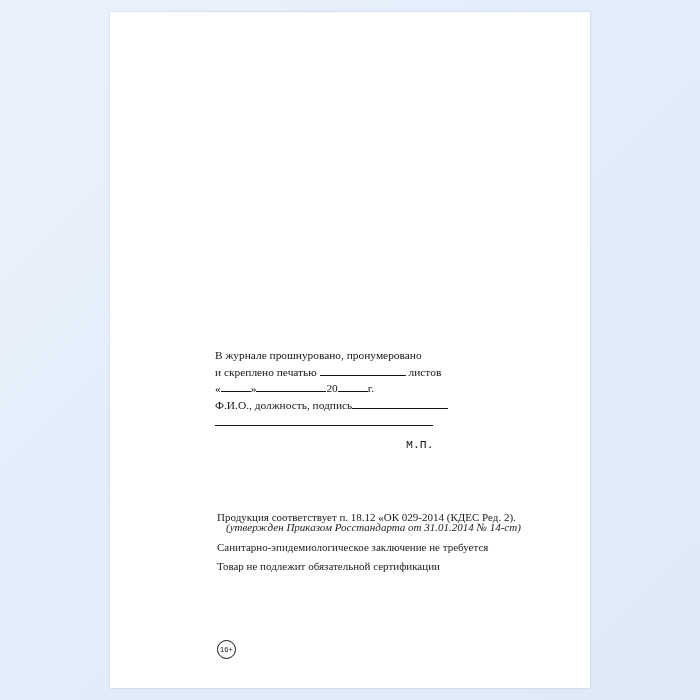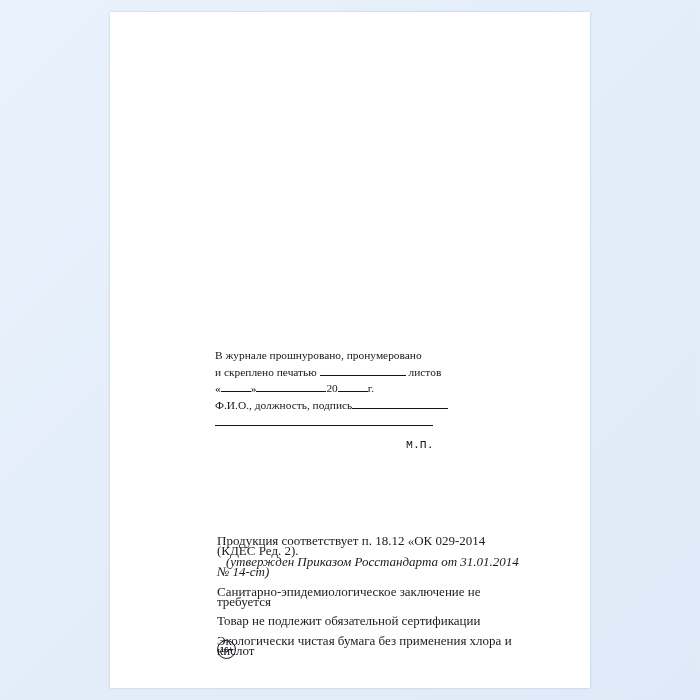--- a/index.html
+++ b/index.html
@@ -63,23 +63,23 @@
   #mp {
     left: 296px;
     top: 426px;
     font-size: 11.5px;
     font-family: Liberation Mono, monospace;
   }
 
   
   #legal {
     left: 107px;
-    top: 524px;
+    top: 500px;
     width: 310px;
-    font-size: 13px;
+    font-size: 11px;
     line-height: 10.4px;
     color: #1a1b20;
   }
   #legal .para { margin-bottom: 9px; }
   #legal .para.tight { margin-bottom: 0; }
   #legal i { font-style: italic; padding-left: 9px; }
 
   
   #agemark {
     left: 107px;
@@ -91,21 +91,21 @@
     position: absolute;
     left: 0;
     top: 0;
     width: 19px;
     height: 19px;
     border: 1px solid #15161a;
     border-radius: 50%;
     box-sizing: border-box;
     font-size: 7.6px;
     font-family: "Liberation Sans", sans-serif;
-    font-weight: bold;
+    font-weight: normal;
     text-align: center;
     line-height: 17px;
     color: #15161a;
   }
   #agetext {
     position: absolute;
     left: 27px;
     top: 0px;
     font-size: 7.8px;
     line-height: 10.6px;
@@ -141,21 +141,20 @@
 
     <div class="block" id="mp">М.П.</div>
 
     <div class="block" id="legal">
       <div class="para">
         <div>Продукция соответствует п. 18.12 «ОК 029-2014 (КДЕС Ред. 2).</div>
         <div><i>(утвержден Приказом Росстандарта от 31.01.2014 № 14-ст)</i></div>
       </div>
       <div class="para">Санитарно-эпидемиологическое заключение не требуется</div>
       <div class="para">Товар не подлежит обязательной сертификации</div>
-      <div class="para tight">Экологически чистая бумага без применения хлора и кислот</div>
     </div>
 
     <div class="block" id="agemark">
       <div id="agecircle">16+</div>
     </div>
 
   </div>
 </div>
 
 </body></html>

